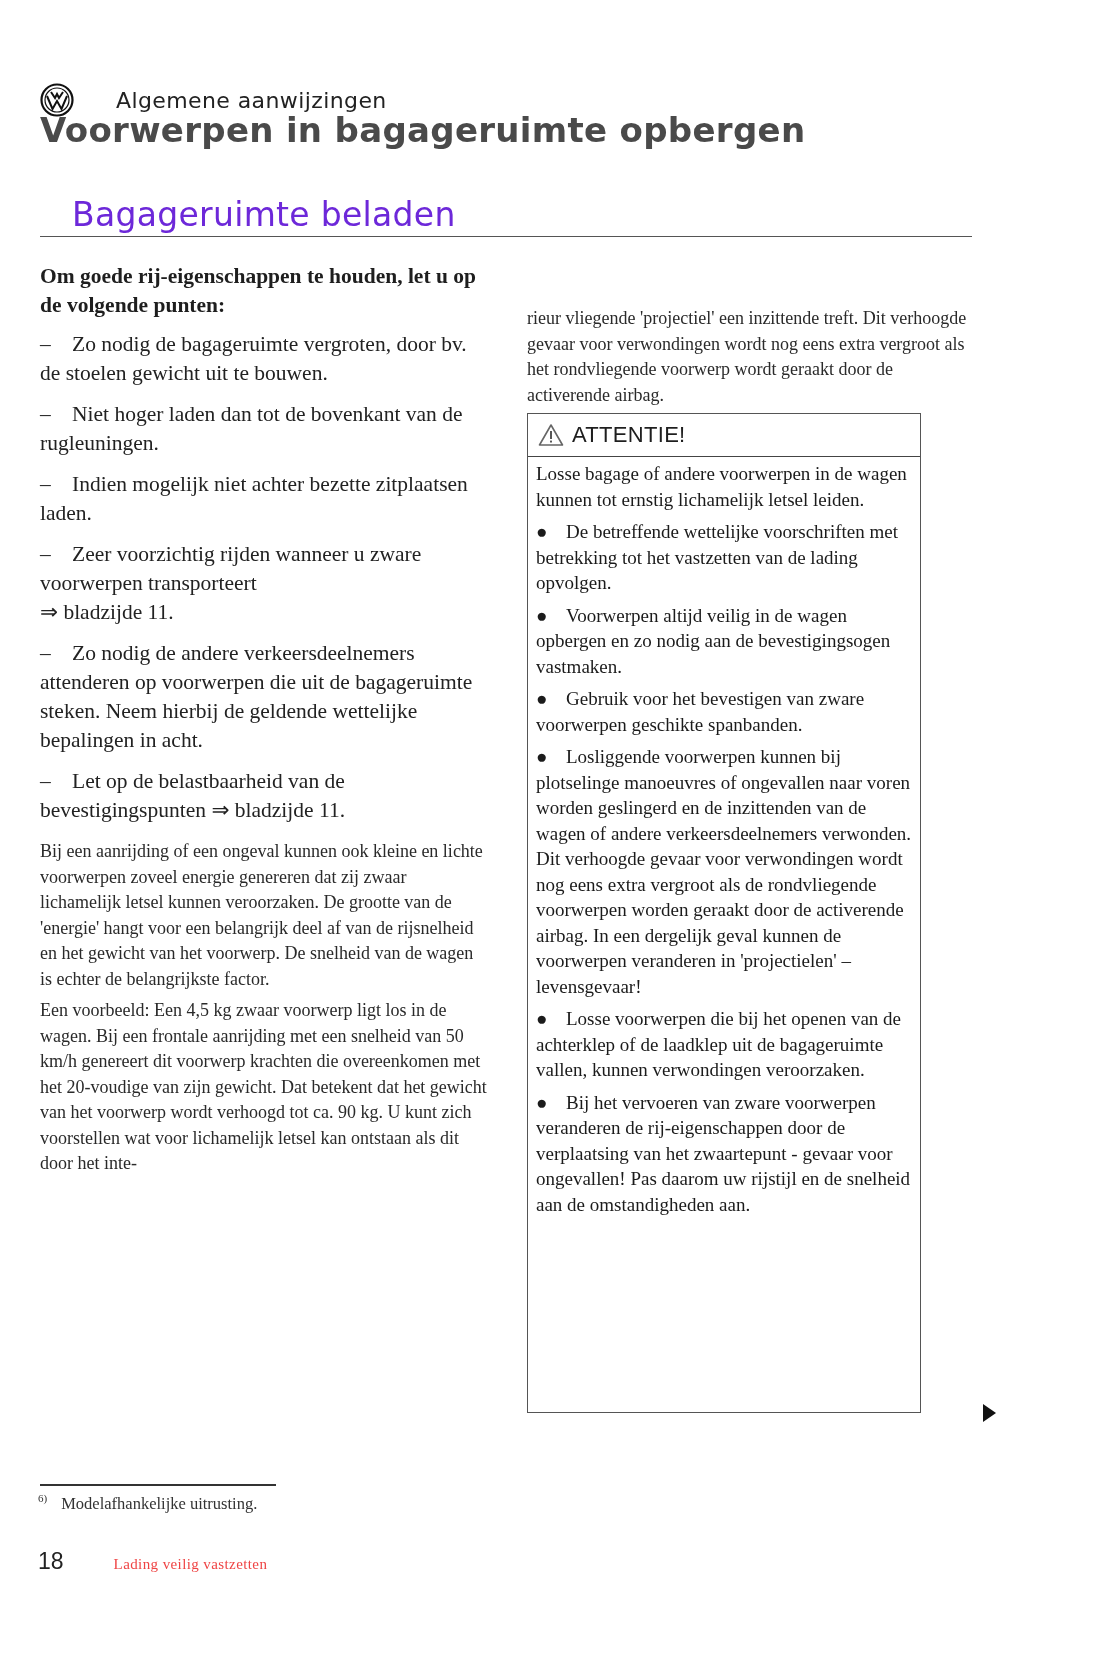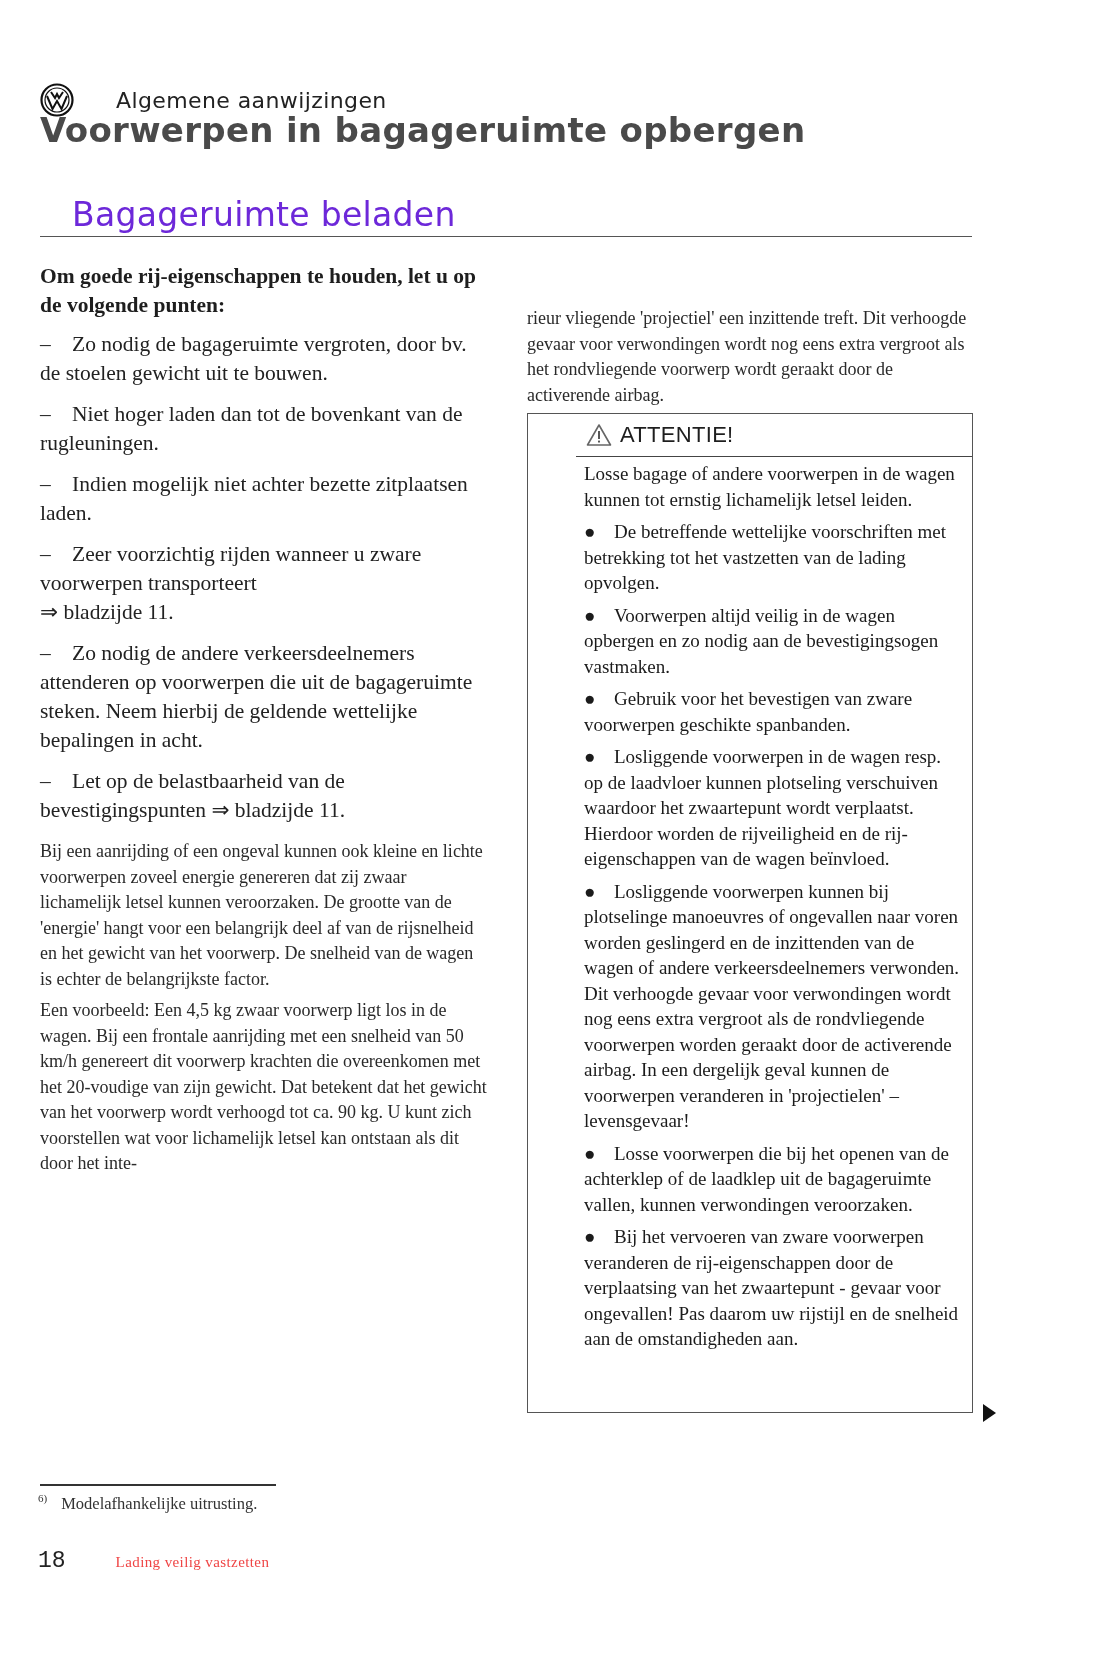--- a/index.html
+++ b/index.html
@@ -24,36 +24,36 @@
 
   .intro { font-family: "Liberation Serif", serif; font-weight: bold; font-size: 21.5px; line-height: 29px; margin: 0 0 10px 0; }
   .dash-item { font-family: "Liberation Serif", serif; font-size: 21.5px; line-height: 29px; margin: 0 0 12px 0; color: #222; }
   .dash { display: inline-block; width: 32px; }
   .sup { font-size: 13px; vertical-align: super; line-height: 0; }
 
   .body-para { font-family: "Liberation Serif", serif; font-size: 18px; line-height: 25.5px; margin: 14px 0 6px 0; color: #2a2a2a; }
 
   .cont-para { font-family: "Liberation Serif", serif; font-size: 18px; line-height: 25.5px; margin: 0; color: #2a2a2a; }
 
-  .warn-box { position: absolute; left: 527px; top: 413px; width: 446px; height: 1000px; border: 1.5px solid #555; box-sizing: border-box; padding-left: 48px; }
+  .warn-box { position: absolute; left: 527px; top: 413px; width: 394px; height: 1000px; border: 1.5px solid #555; box-sizing: border-box; }
   .warn-head { height: 42px; border-bottom: 1.5px solid #444; display: flex; align-items: center; padding-left: 10px; }
   .warn-icon { width: 26px; height: 24px; margin-right: 8px; }
   .warn-title { font-family: "Liberation Sans", sans-serif; font-size: 22px; color: #1e1e1e; letter-spacing: 0.3px; }
   .warn-body { padding: 4px 8px 0 8px; }
   .warn-para { font-family: "Liberation Serif", serif; font-size: 19px; line-height: 25.5px; margin: 0 0 7px 0; color: #1b1b1b; }
   .bullet { display: inline-block; width: 30px; }
 
   .continue-arrow { position: absolute; left: 983px; top: 1404px; width: 0; height: 0; border-top: 9px solid transparent; border-bottom: 9px solid transparent; border-left: 13px solid #111; }
 
   .fn-rule { position: absolute; left: 40px; top: 1484px; width: 236px; height: 1.5px; background: #333; }
   .footnote { position: absolute; left: 38px; top: 1492px; font-family: Liberation Serif, serif; font-size: 16.5px; color: #333; }
   .fn-mark { font-size: 11px; vertical-align: super; margin-right: 14px; }
 
   .footer { position: absolute; left: 38px; top: 1548px; display: flex; align-items: baseline; }
-  .page-num { font-family: Liberation Mono, monospace; font-size: 23px; color: #222; }
+  .page-num { font-family: Liberation Sans, sans-serif; font-size: 23px; color: #222; }
   .footer-title { margin-left: 50px; font-family: Liberation Serif, serif; font-size: 15px; color: #ef4444; letter-spacing: 0.4px; }
 </style>
 </head>
 <body>
 
 <div class="header">
   <svg class="vw-logo" viewBox="0 0 34 34">
     <circle cx="17" cy="17" r="15.5" fill="none" stroke="#111" stroke-width="2.2"></circle>
     <circle cx="17" cy="17" r="12" fill="none" stroke="#111" stroke-width="1.2"></circle>
     <path d="M11 9 L15 15 L17 11 L19 15 L23 9" fill="none" stroke="#111" stroke-width="2"></path>
@@ -104,21 +104,20 @@
       <rect x="12.1" y="8" width="1.8" height="8" fill="#444"></rect>
       <rect x="12.1" y="17.6" width="1.8" height="1.9" fill="#444"></rect>
     </svg>
     <span class="warn-title">ATTENTIE!</span>
   </div>
   <div class="warn-body">
     <p class="warn-para">Losse bagage of andere voorwerpen in de wagen kunnen tot ernstig lichamelijk letsel leiden.</p>
     <p class="warn-para"><span class="bullet">●</span><span>De betreffende wettelijke voorschriften met betrekking tot het vastzetten van de lading opvolgen.</span></p>
     <p class="warn-para"><span class="bullet">●</span><span>Voorwerpen altijd veilig in de wagen opbergen en zo nodig aan de bevestigingsogen vastmaken.</span></p>
     <p class="warn-para"><span class="bullet">●</span><span>Gebruik voor het bevestigen van zware voorwerpen geschikte spanbanden.</span></p>
-    <p class="warn-para"><span class="bullet">●</span><span>Losliggende voorwerpen in de wagen resp. op de laadvloer kunnen plotseling verschuiven waardoor het zwaartepunt wordt verplaatst. Hierdoor worden de rijveiligheid en de rij-eigenschappen van de wagen beïnvloed.</span></p>
     <p class="warn-para"><span class="bullet">●</span><span>Losliggende voorwerpen kunnen bij plotselinge manoeuvres of ongevallen naar voren worden geslingerd en de inzittenden van de wagen of andere verkeersdeelnemers verwonden. Dit verhoogde gevaar voor verwondingen wordt nog eens extra vergroot als de rondvliegende voorwerpen worden geraakt door de activerende airbag. In een dergelijk geval kunnen de voorwerpen veranderen in 'projectielen' – levensgevaar!</span></p>
     <p class="warn-para"><span class="bullet">●</span><span>Losse voorwerpen die bij het openen van de achterklep of de laadklep uit de bagageruimte vallen, kunnen verwondingen veroorzaken.</span></p>
     <p class="warn-para"><span class="bullet">●</span><span>Bij het vervoeren van zware voorwerpen veranderen de rij-eigenschappen door de verplaatsing van het zwaartepunt - gevaar voor ongevallen! Pas daarom uw rijstijl en de snelheid aan de omstandigheden aan.</span></p>
   </div>
 </div>
 <div class="continue-arrow"></div>
 
 <div class="fn-rule"></div>
 <div class="footnote">
   <span class="fn-mark">6)</span><span>Modelafhankelijke uitrusting.</span>

